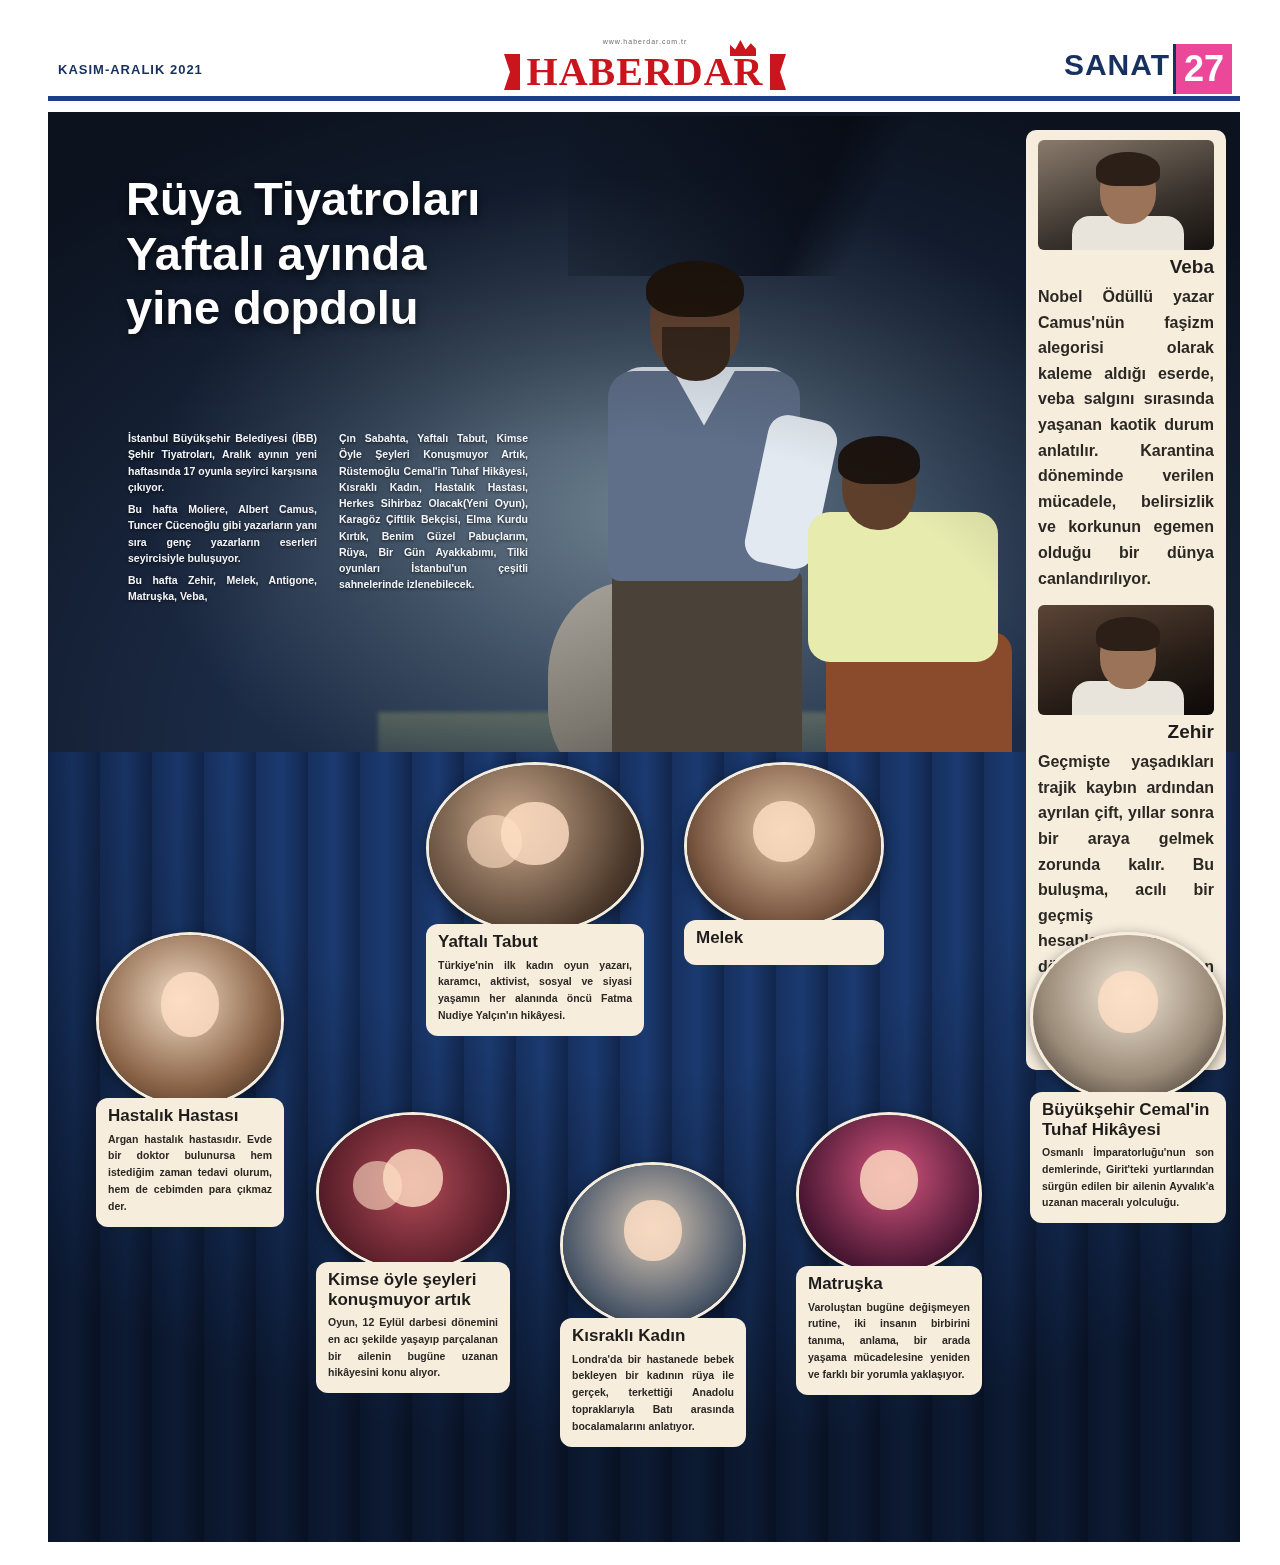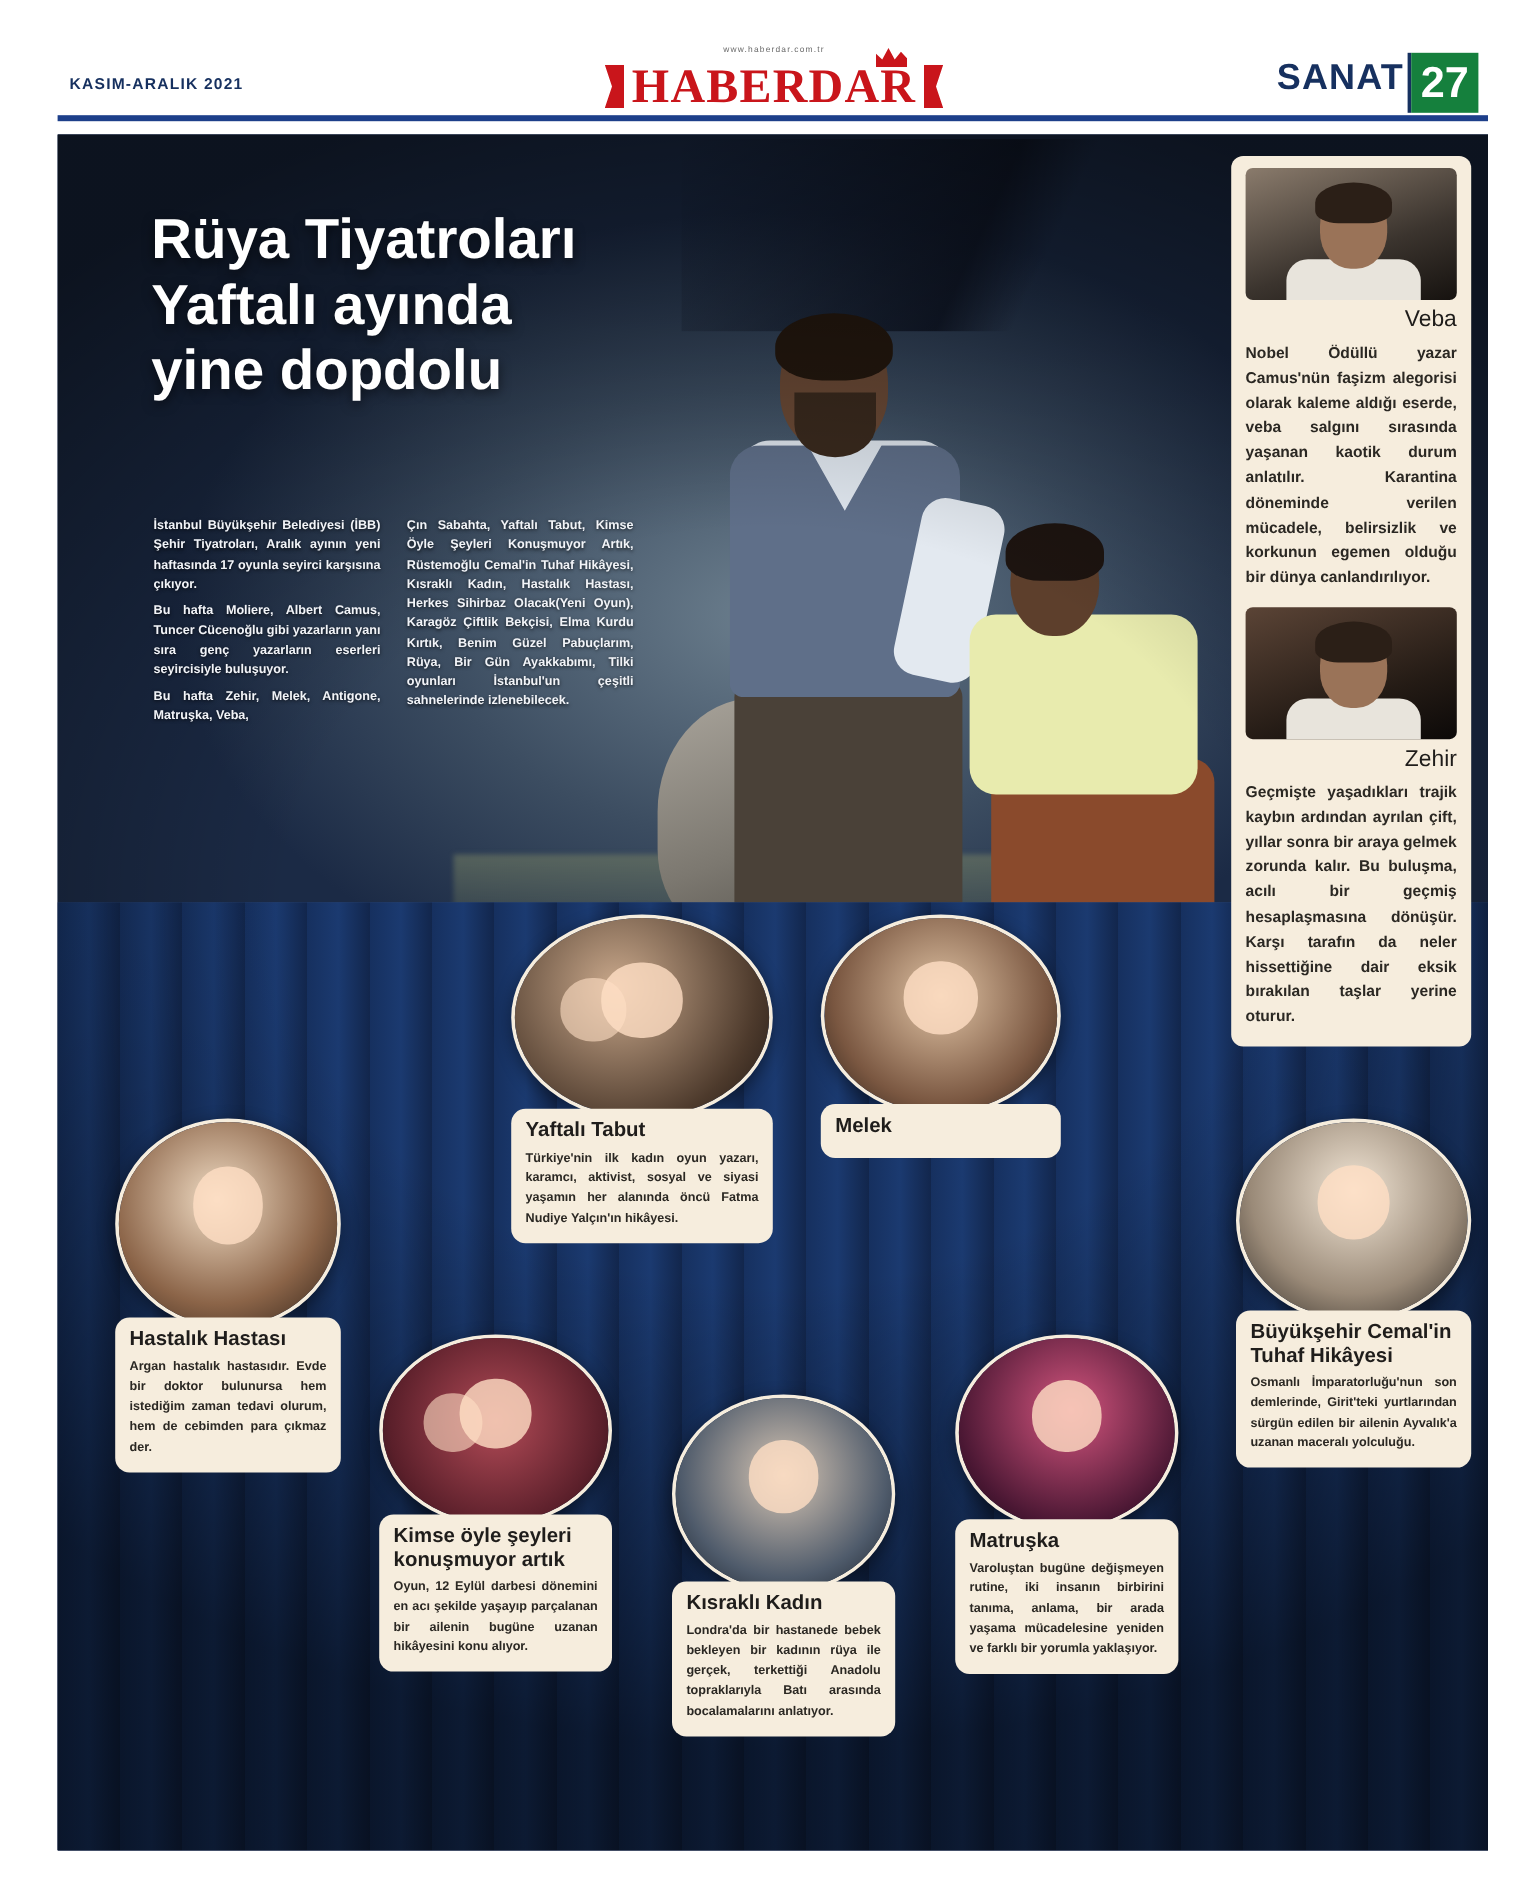--- a/index.html
+++ b/index.html
@@ -51,21 +51,21 @@
     position:absolute; right:14px; top:-4px; width:26px; height:16px;
     background:#c9151b;
     clip-path:polygon(0 100%,0 30%,20% 60%,40% 0,60% 60%,80% 20%,100% 55%,100% 100%);
   }
   .section-label {
     position:absolute; right:110px; top:48px;
     font-size:30px; font-weight:bold; color:#16305f; letter-spacing:1px;
   }
   .page-number-box {
     position:absolute; right:48px; top:44px; width:56px; height:50px;
-    background:#15803d; color:#ffffff;
+    background:#ec4899; color:#ffffff;
     font-size:36px; font-weight:bold; line-height:50px; text-align:center;
   }
   .page-num-bar{
     position:absolute; right:104px; top:44px; width:3px; height:50px; background:#16305f;
   }
 
   
   .sheet {
     position:absolute; left:48px; top:112px; width:1192px; height:1430px;
     background:#0d1b3a;
@@ -155,24 +155,24 @@
     width:176px; height:110px; border-radius:6px; margin:0 auto 6px;
     background:linear-gradient(160deg,#6d584a,#2a2320 70%);
     position:relative; overflow:hidden;
   }
   .rail-photo.veba { background:linear-gradient(160deg,#8a7b6c 0%,#3b342e 60%,#16120f 100%); }
   .rail-photo.zehir { background:linear-gradient(160deg,#5b4436 0%,#241b15 65%,#0c0908 100%); }
   .rp-face { position:absolute; left:62px; top:18px; width:56px; height:66px; background:#9a7358; border-radius:46%; }
   .rp-hair { position:absolute; left:58px; top:12px; width:64px; height:34px; background:#2b1f17; border-radius:50% 50% 30% 30%; }
   .rp-body { position:absolute; left:34px; top:76px; width:112px; height:40px; background:#e8e4dc; border-radius:18px 18px 0 0; }
   .rail-title {
-    text-align:right; font-size:19px; font-weight:normal; color:#1f1d1b; margin:2px 0 6px;
+    text-align:right; font-size:19px; font-weight:bold; color:#1f1d1b; margin:2px 0 6px;
   }
   .rail-body {
-    font-size:13px; line-height:1.6; color:#2b2823; text-align:justify; font-weight:bold;
+    font-size:16px; line-height:1.6; color:#2b2823; text-align:justify; font-weight:bold;
   }
   .rail-sep { height:14px; }
 
   
   .bubble { position:absolute; }
   .bubble .circle {
     border-radius:50%; overflow:hidden; position:relative;
     box-shadow:0 4px 14px rgba(0,0,0,.45);
     border:3px solid #f6eddd;
   }

